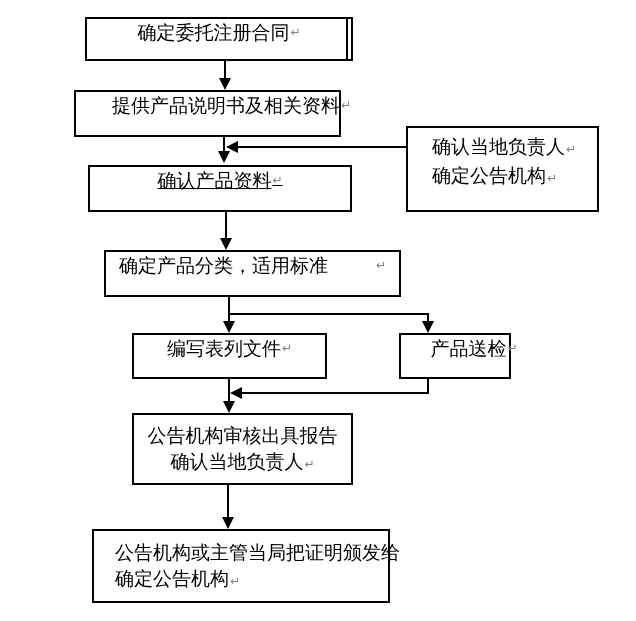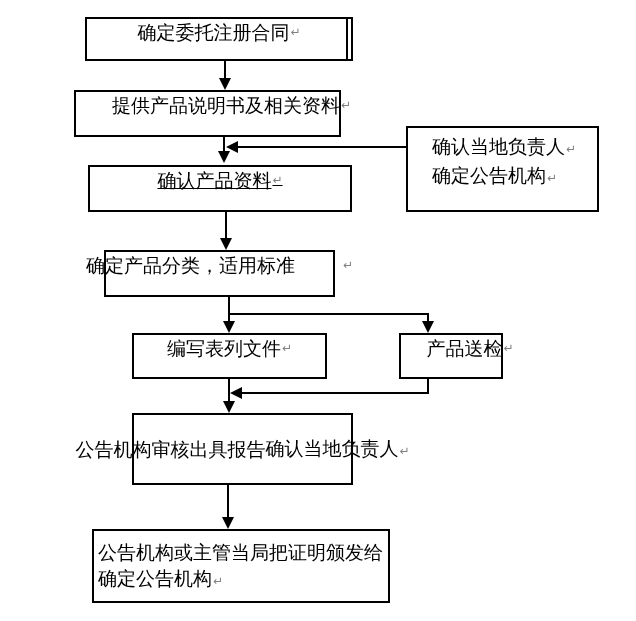--- a/index.html
+++ b/index.html
@@ -26,21 +26,21 @@
   }
   .box.center1 {
     display: flex;
     align-items: flex-start;
     justify-content: center;
     text-align: center;
     white-space: nowrap;
   }
   .box.center2 {
     display: flex;
-    flex-direction: row;
+    flex-direction: column;
     align-items: center;
     justify-content: center;
     text-align: center;
     white-space: nowrap;
   }
   .box.left2 {
     text-align: left;
     white-space: nowrap;
   }
   .inner-right-line {
@@ -109,54 +109,54 @@
   </div>
 
   <div class="box center1" style="left:88px; top:165px; width:264px; height:47px;text-decoration:underline;">
     <span>确认产品资料</span>
       <span class="return">↵</span>
   </div>
 
   <div class="vline" style="left:225px; top:212px; width:2px; height:27px;"></div>
   <div class="ah-down" style="left:220px; top:238px;"></div>
 
-  <div class="box center1" style="left:104px; top:250px; width:231px; height:47px;gap:47px;">
+  <div class="box center1" style="left:104px; top:250px; width:297px; height:47px;gap:47px;">
     <span>确定产品分类，适用标准</span>
       <span class="return">↵</span>
   </div>
 
   <div class="vline" style="left:228px; top:297px; width:2px; height:17px;"></div>
   <div class="hline" style="left:228px; top:313px; width:201px; height:2px;"></div>
   <div class="vline" style="left:228px; top:313px; width:2px; height:10px;"></div>
   <div class="ah-down" style="left:223px; top:321px;"></div>
   <div class="vline" style="left:427px; top:313px; width:2px; height:10px;"></div>
   <div class="ah-down" style="left:422px; top:321px;"></div>
 
   <div class="box center1" style="left:132px; top:333px; width:195px; height:46px;">
     <span>编写表列文件</span>
       <span class="return">↵</span>
   </div>
 
-  <div class="box center1" style="left:399px; top:333px; width:104px; height:46px;padding-left:38px;">
+  <div class="box center1" style="left:399px; top:333px; width:112px; height:46px;padding-left:38px;">
     <span>产品送检</span>
       <span class="return">↵</span>
   </div>
 
   <div class="vline" style="left:228px; top:379px; width:2px; height:23px;"></div>
   <div class="ah-down" style="left:223px; top:401px;"></div>
   <div class="vline" style="left:427px; top:379px; width:2px; height:15px;"></div>
   <div class="hline" style="left:241px; top:392px; width:188px; height:2px;"></div>
   <div class="ah-left" style="left:230px; top:387px;"></div>
 
   <div class="box center2" style="left:132px; top:413px; width:221px; height:72px;">
     <div>公告机构审核出具报告</div>
     <div><span>确认当地负责人</span><span class="return">↵</span></div>
   </div>
 
   <div class="vline" style="left:227px; top:485px; width:2px; height:33px;"></div>
   <div class="ah-down" style="left:222px; top:517px;"></div>
 
-  <div class="box left2" style="left:92px; top:529px; width:298px; height:74px; padding:8px 4px;">
+  <div class="box left2" style="left:92px; top:529px; width:298px; height:74px; padding:8px 21px;">
     <div>公告机构或主管当局把证明颁发给</div>
     <div><span>确定公告机构</span><span class="return">↵</span></div>
   </div>
 
 </div>
 
 </body></html>

